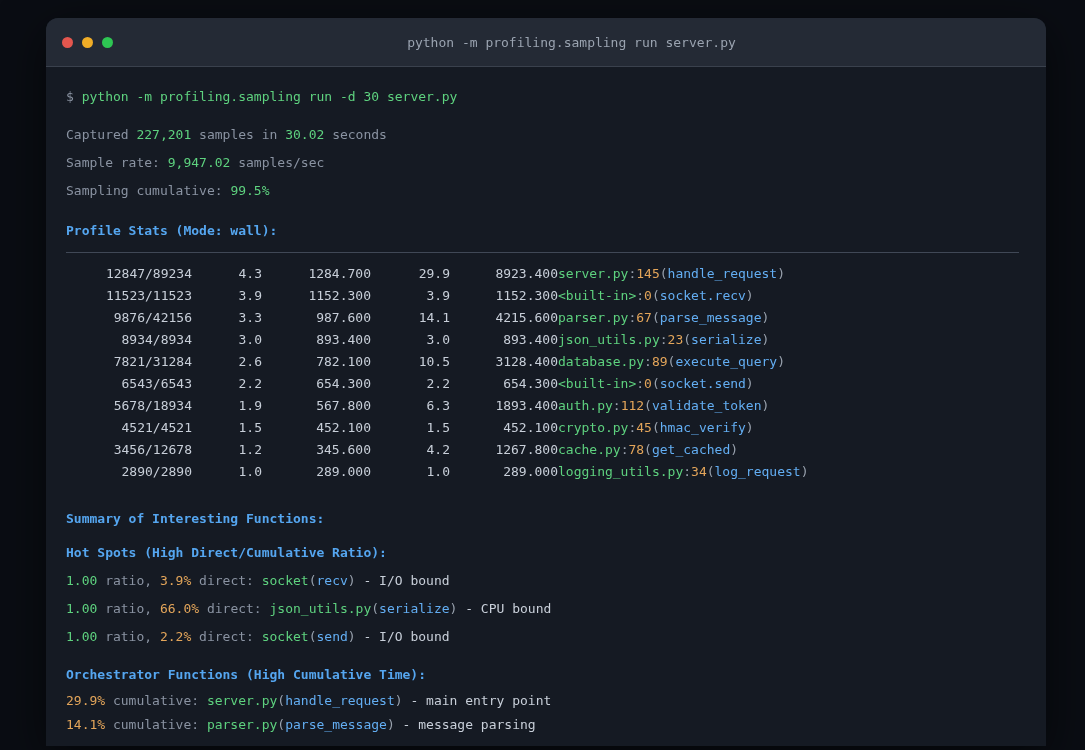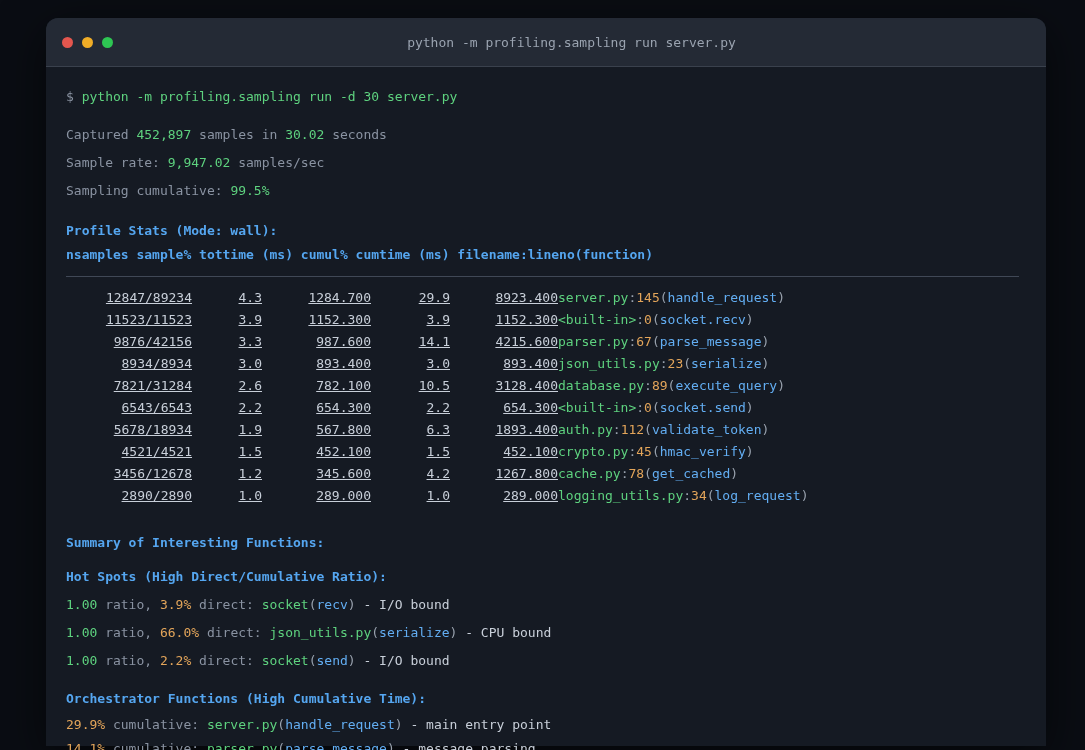--- a/index.html
+++ b/index.html
@@ -44,21 +44,21 @@
   .grn { color: var(--green, #5ed27f); }
   .org { color: var(--orange, #e3a55a); }
   .blu { color: var(--blue, #63aef3); }
   .pun { color: var(--punct, #99a2ae); }
   .wht { color: var(--text, #c8cfd9); }
   .hblue { color: var(--heading-blue, #55a6f0); font-weight: bold; }
   .stats-title { line-height: 24px; margin-top: 14px; }
   .stats-header { line-height: 24px; }
   .hr { height: 1px; background: var(--divider, #404856); width: 953px; margin: 9px 0 10px 0; }
   .srow { white-space: pre; line-height: 22px; }
-  .c { display: inline-block; text-align: right; text-decoration: underline; }
+  .c { display: inline-block; text-align: right; }
   .c1 { width: 126px; } .c2 { width: 70px; } .c3 { width: 109px; }
   .c4 { width: 79px; }  .c5 { width: 108px; }
   .fn { margin-left: 0; }
   .summary-title { margin-top: 22px; }
   .hot-title { margin-top: 6px; }
   .orch-title { margin-top: 10px; }
   .orch-line { line-height: 24px; }
 </style>
 </head>
 <body>
@@ -72,28 +72,27 @@
         <span class="light yellow"></span>
         <span class="light green"></span>
       </div>
       <div class="wtitle">python -m profiling.sampling run server.py</div>
     </div>
 
     <div class="tbody">
 
       <div class="line cmd"><span class="lbl">$ </span><span class="grn b">python -m profiling.sampling run -d 30 server.py</span></div>
 
-      <div class="line"><span class="lbl">Captured </span><span class="grn b">452,897</span><span class="lbl"> samples in </span><span class="grn b">30.02</span><span class="lbl"> seconds</span></div>
+      <div class="line"><span class="lbl">Captured </span><span class="grn b">227,201</span><span class="lbl"> samples in </span><span class="grn b">30.02</span><span class="lbl"> seconds</span></div>
 
       <div class="line"><span class="lbl">Sample rate: </span><span class="grn b">9,947.02</span><span class="lbl"> samples/sec</span></div>
 
       <div class="line"><span class="lbl">Sampling cumulative: </span><span class="grn b">99.5%</span></div>
 
       <div class="line hblue stats-title">Profile Stats (Mode: wall):</div>
-      <div class="line hblue stats-header">nsamples sample% tottime (ms) cumul% cumtime (ms) filename:lineno(function)</div>
       <div class="hr"></div>
       <div id="stats-rows">
           <div class="srow"><span class="c c1 wht">12847/89234</span><span class="c c2 wht">4.3</span><span class="c c3 wht">1284.700</span><span class="c c4 wht">29.9</span><span class="c c5 wht">8923.400</span><span class="fn"><span class="grn">server.py</span><span class="pun">:</span><span class="org">145</span><span class="pun">(</span><span class="blu">handle_request</span><span class="pun">)</span></span></div>
           <div class="srow"><span class="c c1 wht">11523/11523</span><span class="c c2 wht">3.9</span><span class="c c3 wht">1152.300</span><span class="c c4 wht">3.9</span><span class="c c5 wht">1152.300</span><span class="fn"><span class="grn">&lt;built-in&gt;</span><span class="pun">:</span><span class="org">0</span><span class="pun">(</span><span class="blu">socket.recv</span><span class="pun">)</span></span></div>
           <div class="srow"><span class="c c1 wht">9876/42156</span><span class="c c2 wht">3.3</span><span class="c c3 wht">987.600</span><span class="c c4 wht">14.1</span><span class="c c5 wht">4215.600</span><span class="fn"><span class="grn">parser.py</span><span class="pun">:</span><span class="org">67</span><span class="pun">(</span><span class="blu">parse_message</span><span class="pun">)</span></span></div>
           <div class="srow"><span class="c c1 wht">8934/8934</span><span class="c c2 wht">3.0</span><span class="c c3 wht">893.400</span><span class="c c4 wht">3.0</span><span class="c c5 wht">893.400</span><span class="fn"><span class="grn">json_utils.py</span><span class="pun">:</span><span class="org">23</span><span class="pun">(</span><span class="blu">serialize</span><span class="pun">)</span></span></div>
           <div class="srow"><span class="c c1 wht">7821/31284</span><span class="c c2 wht">2.6</span><span class="c c3 wht">782.100</span><span class="c c4 wht">10.5</span><span class="c c5 wht">3128.400</span><span class="fn"><span class="grn">database.py</span><span class="pun">:</span><span class="org">89</span><span class="pun">(</span><span class="blu">execute_query</span><span class="pun">)</span></span></div>
           <div class="srow"><span class="c c1 wht">6543/6543</span><span class="c c2 wht">2.2</span><span class="c c3 wht">654.300</span><span class="c c4 wht">2.2</span><span class="c c5 wht">654.300</span><span class="fn"><span class="grn">&lt;built-in&gt;</span><span class="pun">:</span><span class="org">0</span><span class="pun">(</span><span class="blu">socket.send</span><span class="pun">)</span></span></div>
           <div class="srow"><span class="c c1 wht">5678/18934</span><span class="c c2 wht">1.9</span><span class="c c3 wht">567.800</span><span class="c c4 wht">6.3</span><span class="c c5 wht">1893.400</span><span class="fn"><span class="grn">auth.py</span><span class="pun">:</span><span class="org">112</span><span class="pun">(</span><span class="blu">validate_token</span><span class="pun">)</span></span></div>
           <div class="srow"><span class="c c1 wht">4521/4521</span><span class="c c2 wht">1.5</span><span class="c c3 wht">452.100</span><span class="c c4 wht">1.5</span><span class="c c5 wht">452.100</span><span class="fn"><span class="grn">crypto.py</span><span class="pun">:</span><span class="org">45</span><span class="pun">(</span><span class="blu">hmac_verify</span><span class="pun">)</span></span></div>

